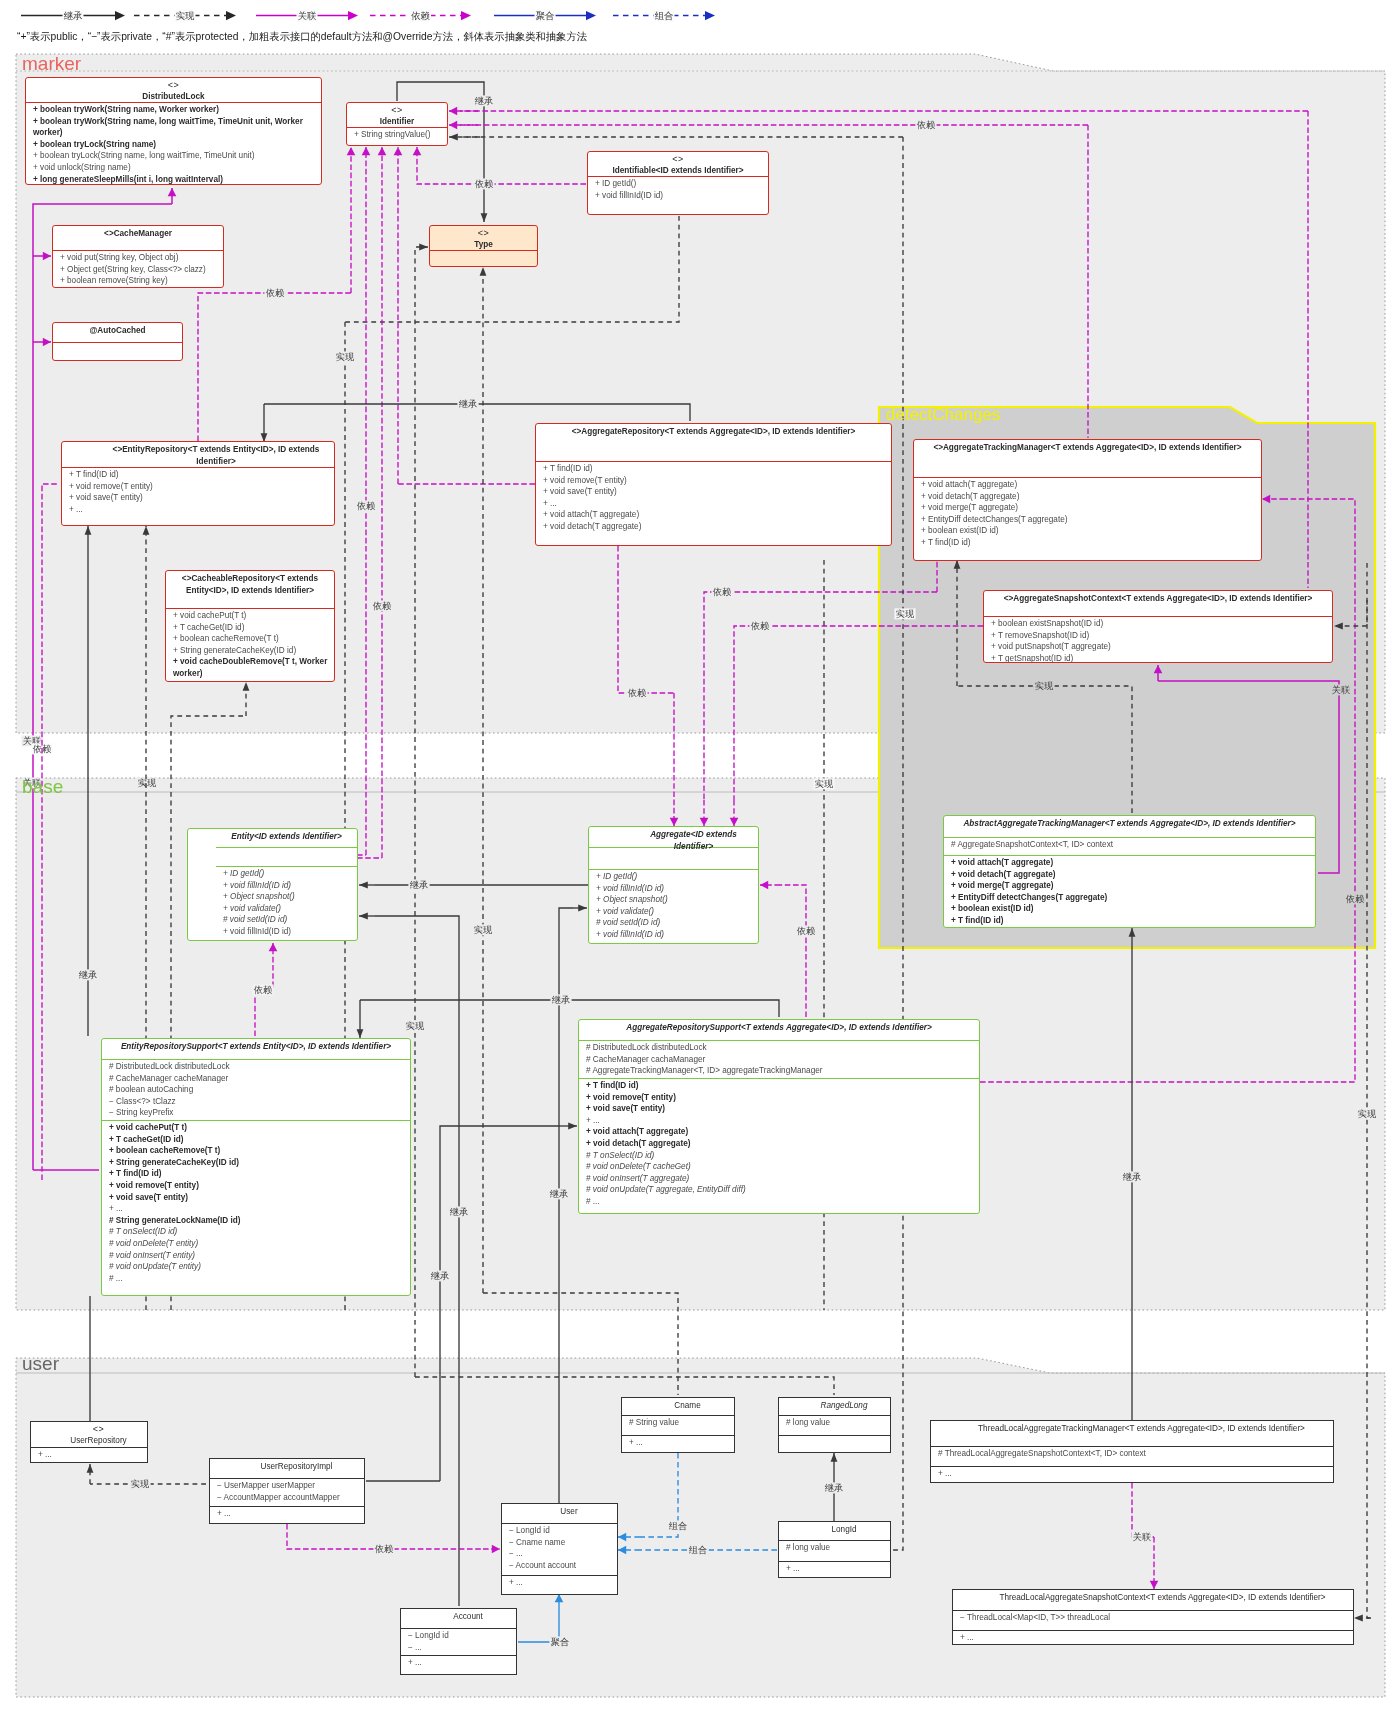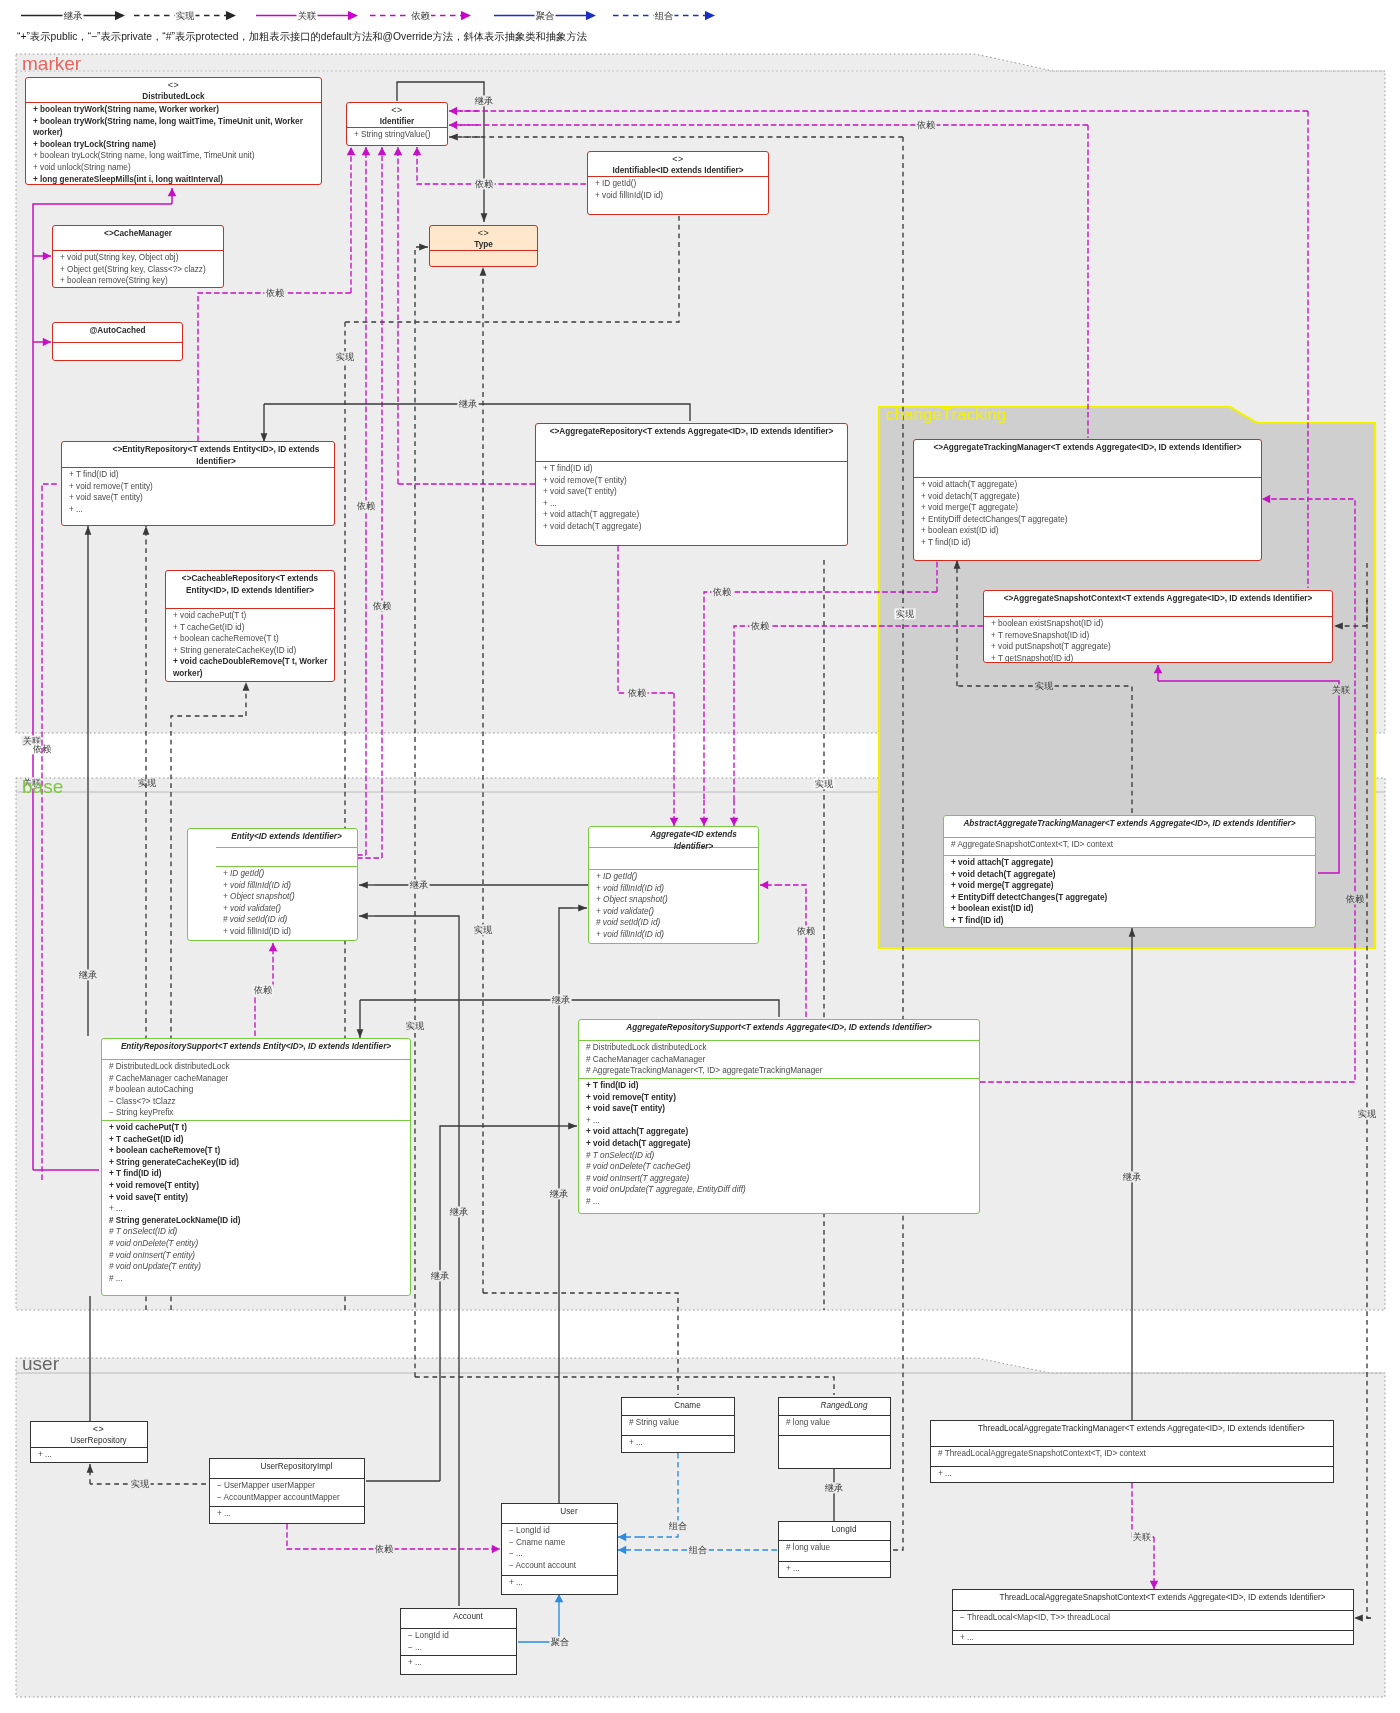--- a/index.html
+++ b/index.html
@@ -36,21 +36,21 @@
       <polygon points="16,54 975,54 1053,71 1385,71 1385,733 16,733" fill="#ededed" stroke="#9a9a9a" stroke-width="1" stroke-dasharray="1.6 2.6"></polygon>
       <line x1="16" x2="1385" y1="71" y2="71" stroke="#b5b5b5" stroke-width="1" stroke-dasharray="1.6 2.6"></line>
       <polygon points="16,778 1385,778 1385,1310 16,1310" fill="#ededed" stroke="#9a9a9a" stroke-width="1" stroke-dasharray="1.6 2.6"></polygon>
       <line x1="16" x2="1385" y1="792" y2="792" stroke="#bcbcbc" stroke-width="1"></line>
       <polygon points="879,407 1230,407 1257,423 1375,423 1375,948 879,948" fill="#cfcfcf" stroke="#f2f200" stroke-linejoin="miter" stroke-width="2.2"></polygon>
       <polygon points="16,1358 977,1358 1050,1373 1385,1373 1385,1697 16,1697" fill="#ededed" stroke="#9a9a9a" stroke-width="1" stroke-dasharray="1.6 2.6"></polygon>
       <line x1="16" x2="1385" y1="1373" y2="1373" stroke="#bcbcbc" stroke-width="1"></line>
     </svg>
     <div class="pkg-label" style="left:22px;top:53px;font-size:19px;color:#e8655f;z-index:3;">marker</div>
     <div class="pkg-label" style="left:22px;top:776px;font-size:19px;color:#7dc63f;z-index:3;">base</div>
-    <div class="pkg-label" style="left:886px;top:405px;font-size:17px;color:#f2f200;z-index:3;">changeTracking</div>
+    <div class="pkg-label" style="left:886px;top:405px;font-size:17px;color:#f2f200;z-index:3;">detectChanges</div>
     <div class="pkg-label" style="left:22px;top:1353px;font-size:19px;color:#666666;z-index:3;">user</div>
     <svg id="legend-svg" width="1400" height="46" style="position:absolute;left:0;top:0;z-index:6;">
       <line x1="21" y1="15.6" x2="116" y2="15.6" stroke="#262626" stroke-width="1.5"></line>
       <path d="M 125 15.6 L 115 11 L 115 20.2 Z" fill="#262626"></path>
       <rect x="62.5" y="9.6" width="21" height="12" fill="#fbfbfb"></rect>
       <text x="73" y="19.2" text-anchor="middle" font-size="9.4" fill="#3a3a3a" font-family="&quot;Liberation Sans&quot;,sans-serif">继承</text>
       <line x1="134" y1="15.6" x2="227" y2="15.6" stroke="#262626" stroke-width="1.5" stroke-dasharray="5.5 4.5"></line>
       <path d="M 236 15.6 L 226 11 L 226 20.2 Z" fill="#262626"></path>
       <rect x="174.5" y="9.6" width="21" height="12" fill="#fbfbfb"></rect>
       <text x="185" y="19.2" text-anchor="middle" font-size="9.4" fill="#3a3a3a" font-family="&quot;Liberation Sans&quot;,sans-serif">实现</text>
@@ -144,21 +144,21 @@
         <div>&lt;&gt;CacheableRepository&lt;T extends Entity&lt;ID&gt;, ID extends Identifier&gt;</div>
       </div>
       <div class="sec">
         <div class="r">+ void cachePut(T t)</div>
         <div class="r">+ T cacheGet(ID id)</div>
         <div class="r">+ boolean cacheRemove(T t)</div>
         <div class="r">+ String generateCacheKey(ID id)</div>
         <div class="r b">+ void cacheDoubleRemove(T t, Worker worker)</div>
       </div>
     </div>
-    <div class="cls" style="left:535px;top:423px;width:313px;height:123px;">
+    <div class="cls" style="left:535px;top:423px;width:357px;height:123px;">
       <div class="hdr" style="height:37px;">
         <div>&lt;&gt;AggregateRepository&lt;T extends Aggregate&lt;ID&gt;, ID extends Identifier&gt;</div>
       </div>
       <div class="sec">
         <div class="r">+ T find(ID id)</div>
         <div class="r">+ void remove(T entity)</div>
         <div class="r">+ void save(T entity)</div>
         <div class="r">+ ...</div>
         <div class="r">+ void attach(T aggregate)</div>
         <div class="r">+ void detach(T aggregate)</div>
@@ -308,21 +308,21 @@
       <div class="hdr nb" style="height:17px;">
         <div>Cname</div>
       </div>
       <div class="sec" style="height:20px;">
         <div class="r"># String value</div>
       </div>
       <div class="sec">
         <div class="r">+ ...</div>
       </div>
     </div>
-    <div class="cls black" style="left:778px;top:1397px;width:113px;height:72px;">
+    <div class="cls black" style="left:778px;top:1397px;width:113px;height:56px;">
       <div class="hdr i nb" style="height:17px;">
         <div>RangedLong</div>
       </div>
       <div class="sec" style="height:20px;">
         <div class="r"># long value</div>
       </div>
       <div class="sec"></div>
     </div>
     <div class="cls black" style="left:501px;top:1503px;width:117px;height:92px;">
       <div class="hdr nb" style="height:19px;">

